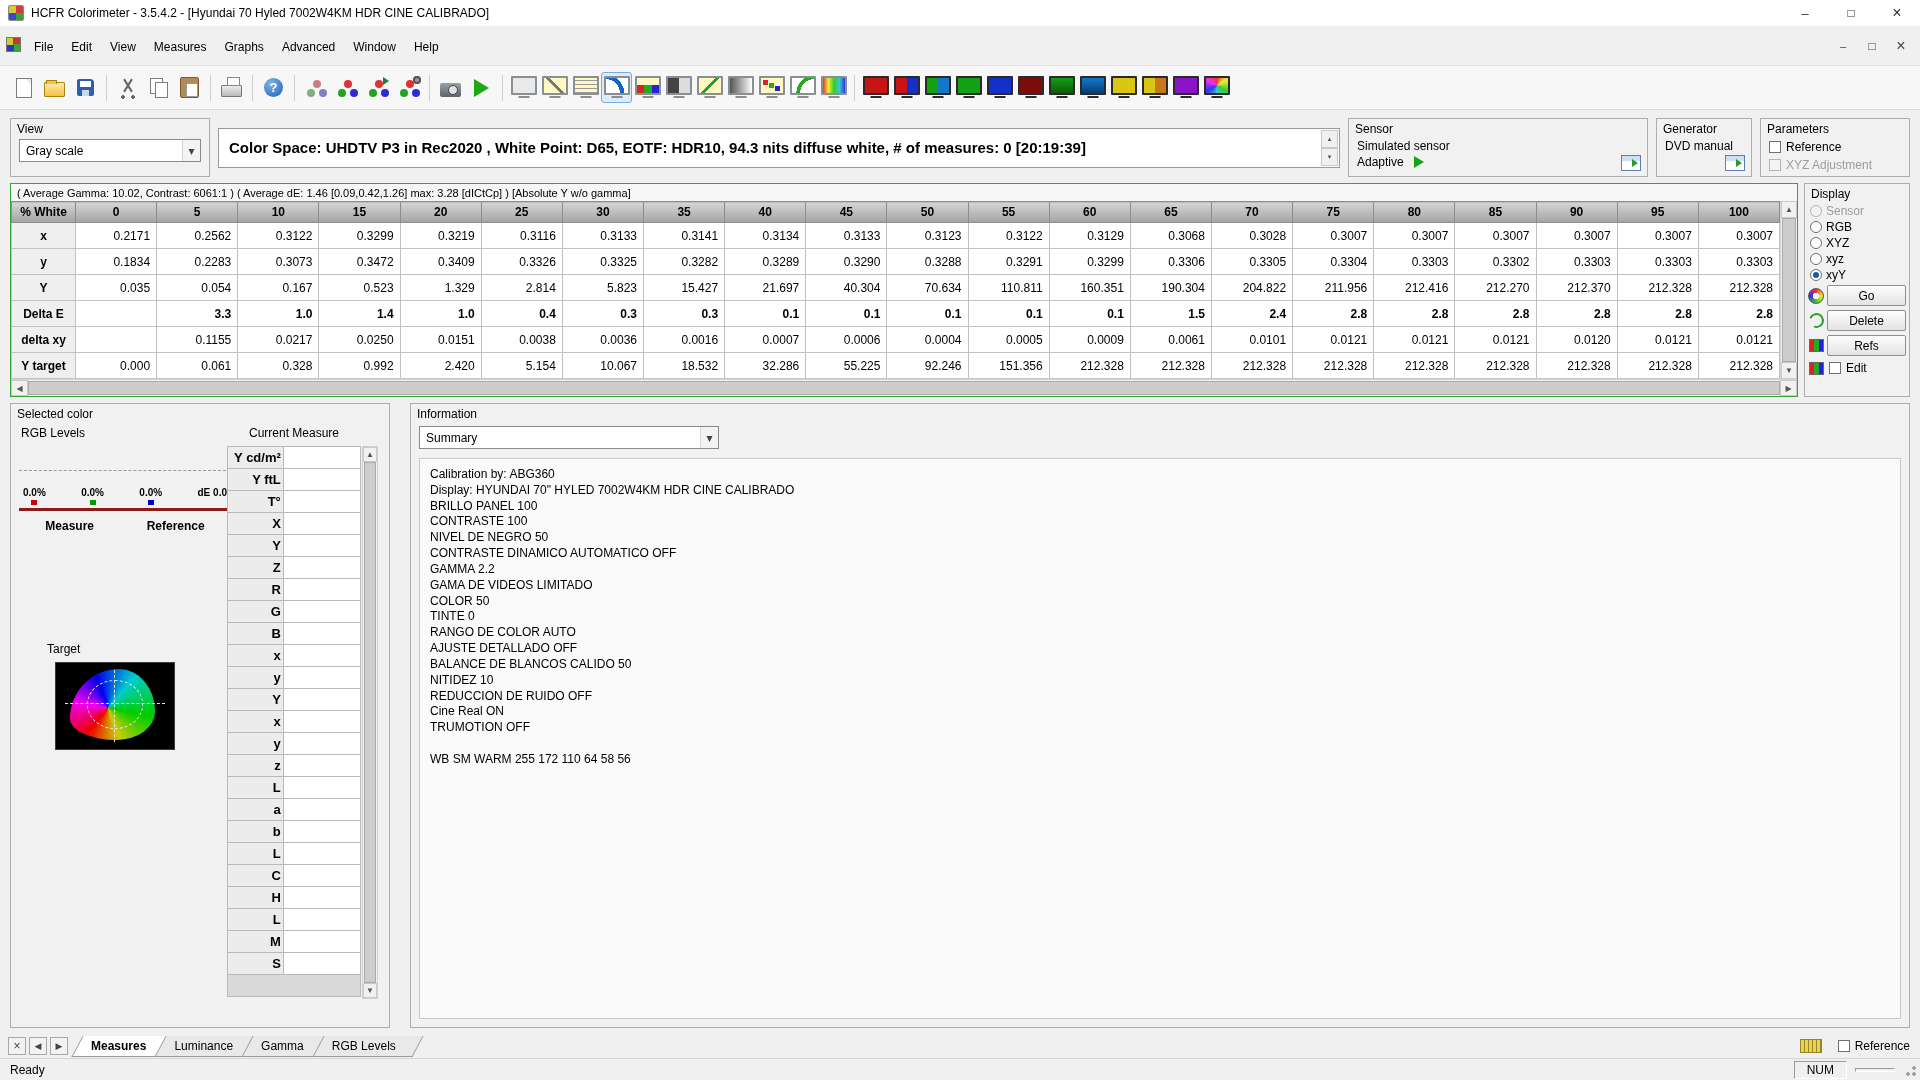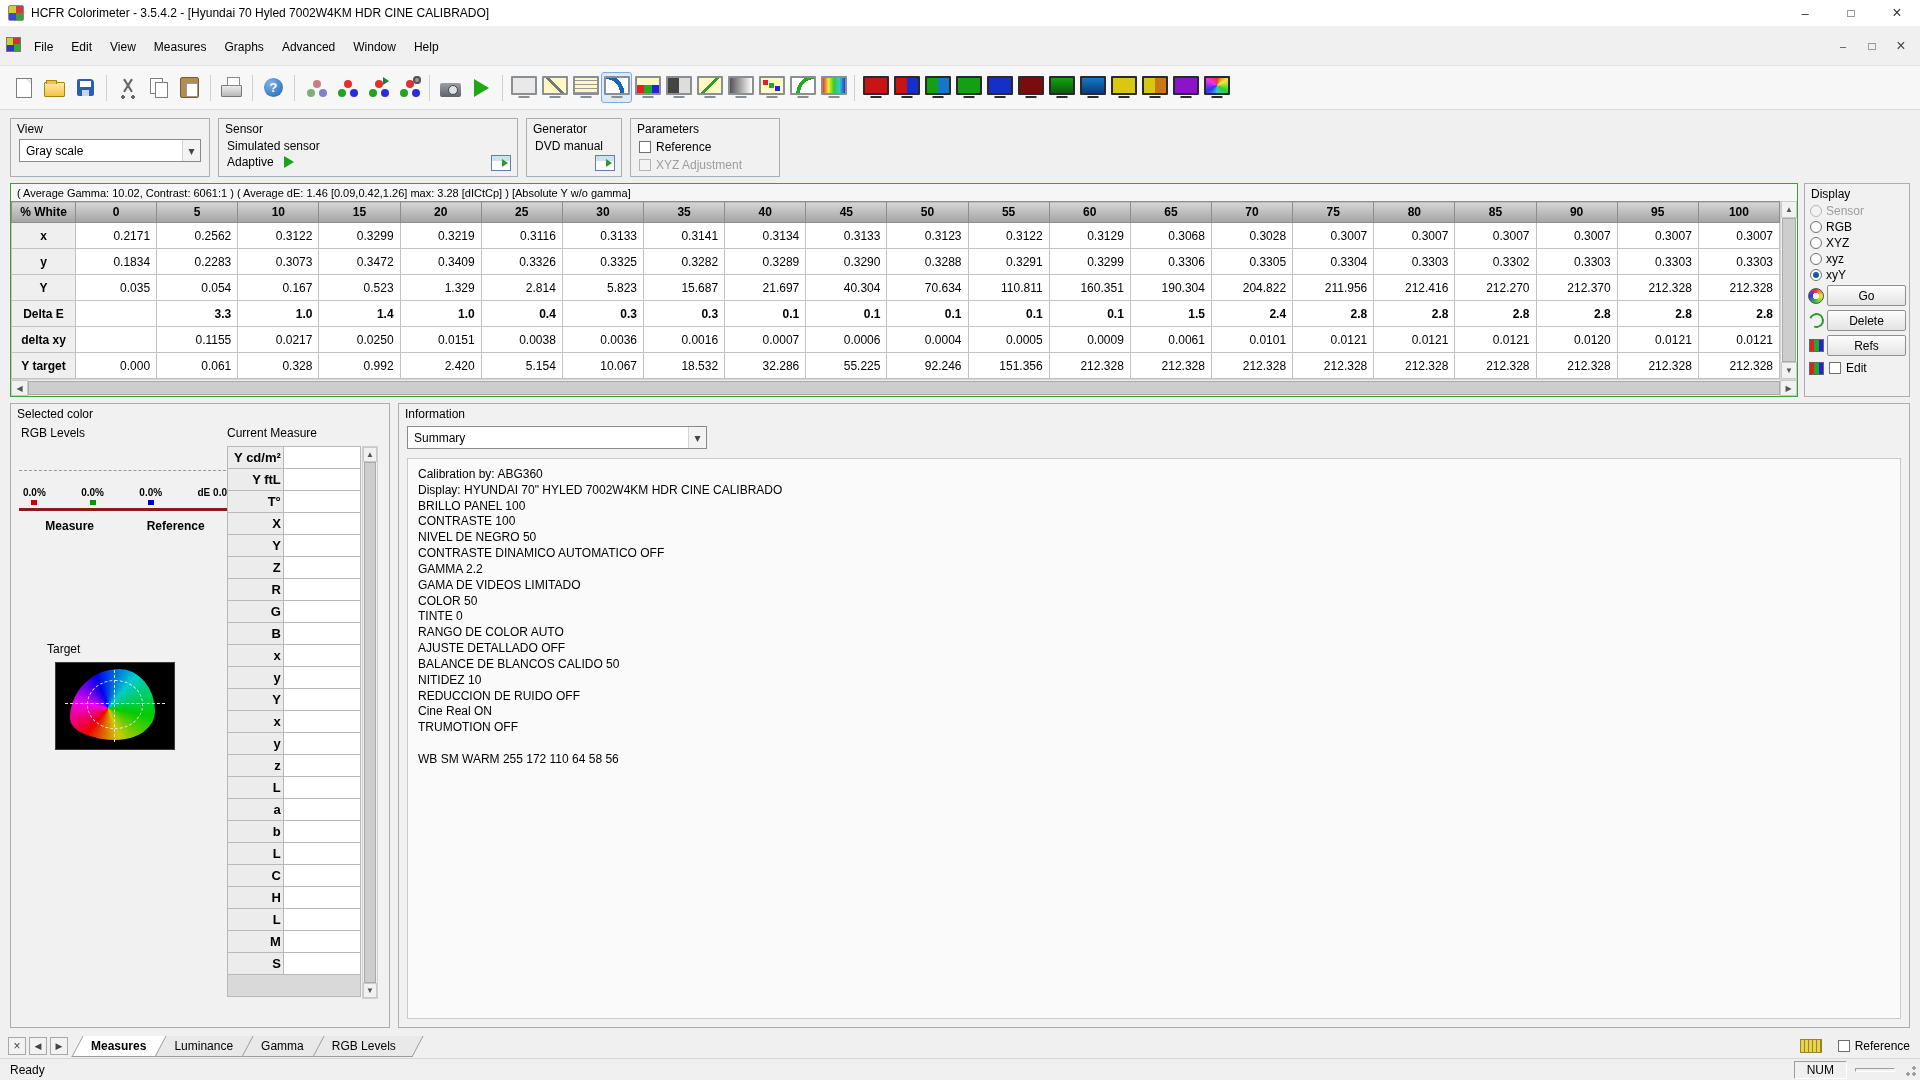--- a/index.html
+++ b/index.html
@@ -131,38 +131,38 @@
   .radio.checked::after{content:"";position:absolute;inset:2px;border-radius:50%;background:#1558a8}
   .disabled .radio{border-color:#b4b4b4;background:#f3f3f3}
   .disp-btn-row{display:flex;align-items:center;gap:3px;padding:2px 3px}
   .btn{flex:1;height:21px;background:linear-gradient(#fdfdfd,#e3e3e3);border:1px solid #8f8f8f;border-radius:2px;font-size:12px;font-family:inherit}
   .disp-ico{width:16px;height:16px;flex:0 0 auto;position:relative;display:inline-flex;align-items:center;justify-content:center}
   .ico-go-icon::before{content:"";width:14px;height:14px;border-radius:50%;border:1px solid #555;background:radial-gradient(circle,#f4f4f4 34%,transparent 35%),conic-gradient(#e33,#ee3,#3c3,#33e,#e33)}
   .ico-delete-icon::before{content:"";width:11px;height:11px;border:2px solid #2a9a2a;border-radius:50%;border-left-color:transparent;transform:rotate(-25deg)}
   .ico-refs-icon::before,.ico-edit-colors-icon::before{content:"";width:13px;height:11px;border:1px solid #666;background:linear-gradient(to right,#d22 0 33%,#2a2 33% 66%,#22d 66%)}
 
   
-  .middle-row{display:flex;gap:8px;padding:6px 10px 4px;flex:1;min-height:0}
+  .middle-row{display:flex;gap:20px;padding:6px 10px 4px;flex:1;min-height:0}
   .sc-panel{width:380px;flex:0 0 auto}
   .sc-rgb-label{position:absolute;left:10px;top:22px}
   .sc-chart{position:absolute;left:8px;top:66px;width:212px}
   .sc-dashed{border-top:1px dashed #9a9a9a;margin-bottom:16px}
   .sc-values{display:flex;justify-content:space-between;padding:0 4px}
   .sc-val{display:flex;flex-direction:column;align-items:center;gap:2px;font-size:10px;font-weight:bold}
   .tick{width:6px;height:5px}
   .tick-red{background:#c00}.tick-green{background:#090}.tick-blue{background:#00c}.tick-none{background:transparent}
   .sc-axis{height:3px;background:#8b1a1a;margin-top:3px}
   .sc-series{display:flex;justify-content:space-around;margin-top:8px;font-weight:bold;font-size:12px}
   .sc-target-label{position:absolute;left:36px;top:238px}
   .cie-box{position:absolute;left:44px;top:258px;width:120px;height:88px;background:#000;border:1px solid #3a3a3a}
   .cie-blob{position:absolute;left:12%;top:7%;width:72%;height:82%;border-radius:58% 42% 45% 55%/70% 60% 40% 30%;background:conic-gradient(from 220deg at 45% 55%,#e00,#e0e,#00e,#0cc,#0c0,#cc0,#e00)}
   .cie-cross::before{content:"";position:absolute;left:26%;top:20%;width:46%;height:54%;border:1px dashed #e8e8e8;border-radius:50%}
   .cie-vline{position:absolute;left:49%;top:8%;bottom:8%;border-left:1px dashed #e8e8e8}
   .cie-hline{position:absolute;top:46%;left:8%;right:8%;border-top:1px dashed #e8e8e8}
-  .sc-measure-label{position:absolute;left:216px;top:22px;width:134px;}
+  .sc-measure-label{position:absolute;left:216px;top:22px;width:134px;text-align:center}
   .sc-table{position:absolute;left:216px;top:42px;width:134px;border-collapse:collapse}
   .sc-table th{width:56px;background:#ececec;border:1px solid #b9b9b9;font-size:13px;font-weight:bold;height:22px;text-align:right;padding:0 2px}
   .sc-table td{width:78px;background:#fff;border:1px solid #b9b9b9;height:22px}
   .sc-filler td{background:#d9d9d9;height:22px}
   .sc-scroll{position:absolute;left:351px;top:42px;bottom:28px;width:16px;background:#f0f0f0;border:1px solid #d0d0d0;display:flex;flex-direction:column}
   .sc-scroll .sb-btn{height:15px}
   .info-panel{flex:1;min-width:0}
   .info-combo{position:absolute;left:8px;top:22px;width:300px;height:23px;background:#fff;border:1px solid #8a8a8a;display:flex;align-items:center;padding-left:6px}
   .info-text{position:absolute;left:8px;right:8px;top:54px;bottom:8px;background:#fafafa;border:1px solid #c9c9c9;padding:8px 10px;font-size:12px;line-height:1.32;white-space:pre-line;overflow:hidden}
 
@@ -262,20 +262,27 @@
     <span class="tb-btn ico-mon ico-cmon cm-rainbow"></span>
   </div>
 
 <div class="panels-row">
   <div class="panel view-panel">
     <div class="panel-title">View</div>
     <div class="combo">
       <span>Gray scale</span>
       <span class="combo-arrow"></span>
     </div>
+  </div>
+  <div class="infobar">
+    <span class="infobar-text">Color Space: UHDTV P3 in Rec2020 , White Point: D65, EOTF:  HDR10, 94.3 nits diffuse white, # of measures: 0 [20:19:39]</span>
+    <span class="spinner">
+      <span class="spin-btn g-up7"></span>
+      <span class="spin-btn g-dn7"></span>
+    </span>
   </div>
   <div class="panel sensor-panel">
     <div class="panel-title">Sensor</div>
     <div class="panel-line">Simulated sensor</div>
     <div class="panel-line">
       <span>Adaptive</span>
       <span class="mini-play"></span>
     </div>
     <span class="cfg-icon"></span>
   </div>
@@ -379,21 +386,21 @@
             </tr>
             <tr>
               <th>Y</th>
               <td>0.035</td>
               <td>0.054</td>
               <td>0.167</td>
               <td>0.523</td>
               <td>1.329</td>
               <td>2.814</td>
               <td>5.823</td>
-              <td>15.687</td>
+              <td>15.427</td>
               <td>21.697</td>
               <td>40.304</td>
               <td>70.634</td>
               <td>110.811</td>
               <td>160.351</td>
               <td>190.304</td>
               <td>204.822</td>
               <td>211.956</td>
               <td>212.416</td>
               <td>212.270</td>

